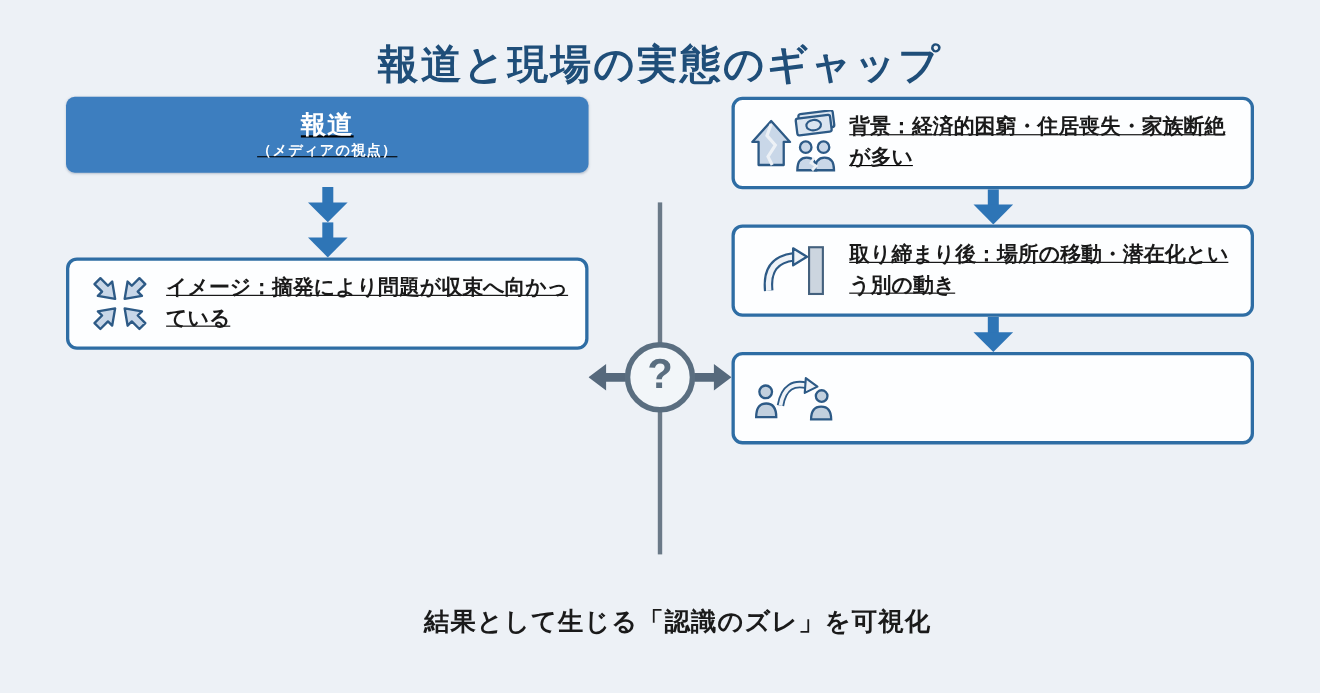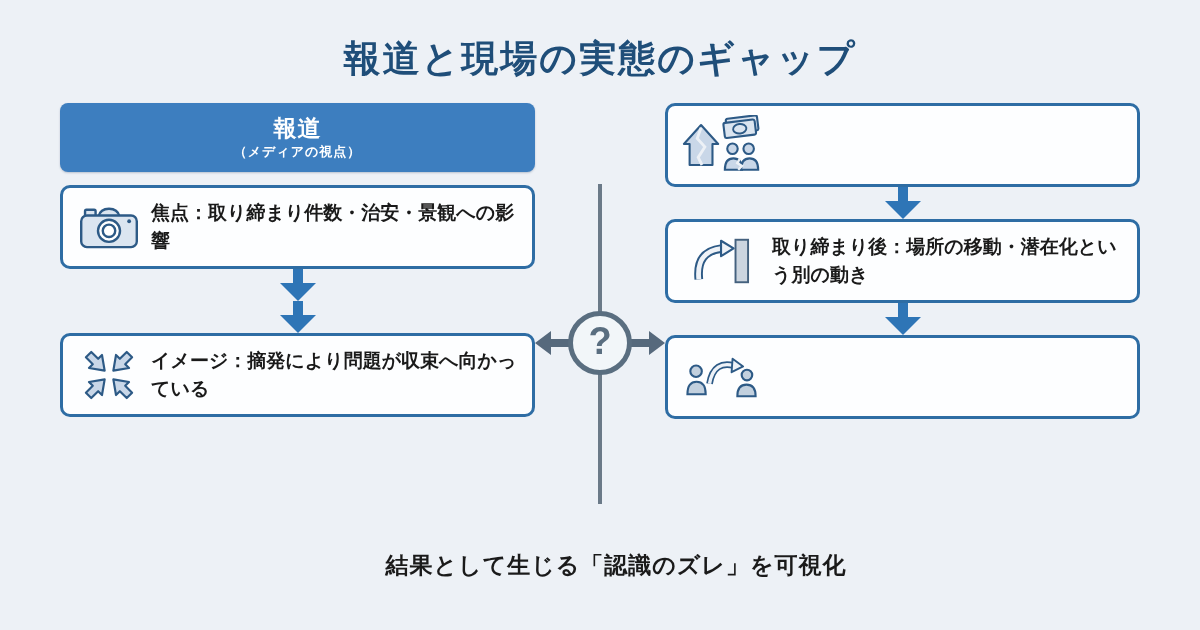--- a/index.html
+++ b/index.html
@@ -8,21 +8,21 @@
     position:relative;
     background:#edf1f6;
     font-family:"Liberation Sans","DejaVu Sans",sans-serif;
     overflow:hidden;
   }
   .page-title {
     position:absolute; top:34px; left:0; width:1200px;
     text-align:center; font-size:37px; font-weight:bold;
     color:#1f4e79; letter-spacing:2px;
   }
-  .column { position:absolute; top:103px; width:475px; }
+  .column { position:absolute; top:88px; width:475px;text-decoration:underline; }
   .col-left  { left:60px;  }
   .col-right { left:665px; }
   .col-header {
     height:69px; background:#3d7ebf; border-radius:8px;
     color:#ffffff; display:flex; flex-direction:column;
     align-items:center; justify-content:center;
     margin-bottom:13px; box-shadow:0 1px 2px rgba(30,60,100,.25);
   }
   .col-header .h-title    { font-size:23px; font-weight:bold; line-height:1.25; letter-spacing:1px; }
   .col-header .h-subtitle { font-size:13px; font-weight:bold; letter-spacing:1px; }
@@ -66,33 +66,20 @@
 <body>
 
 <div class="page-title">報道と現場の実態のギャップ</div>
 
 <div class="column col-left">
   <div class="col-header">
     <div class="h-title">報道</div>
     <div class="h-subtitle">（メディアの視点）</div>
   </div>
 
-  <div class="box">
-    <span class="box-icon">
-      <svg viewBox="0 0 64 48" width="62" height="46">
-        <rect x="7" y="6" width="11" height="7" rx="1.5" fill="#dbe5f0" stroke="#2d5a86" stroke-width="2.5"></rect>
-        <path d="M21 13 q2 -8 11 -8 q9 0 11 8 z" fill="#dbe5f0" stroke="#2d5a86" stroke-width="2.5"></path>
-        <rect x="3" y="12" width="58" height="33" rx="6" fill="#dbe5f0" stroke="#2d5a86" stroke-width="2.5"></rect>
-        <circle cx="32" cy="28" r="11.5" fill="#ffffff" stroke="#2d5a86" stroke-width="2.5"></circle>
-        <circle cx="32" cy="28" r="6.5" fill="none" stroke="#2d5a86" stroke-width="2.5"></circle>
-        <circle cx="53" cy="18" r="2" fill="#2d5a86"></circle>
-      </svg>
-    </span>
-    <span class="box-text">焦点：取り締まり件数・治安・景観への影響</span>
-  </div>
 
   <div class="arrow-gap">
     <svg viewBox="0 0 44 32" width="44" height="32">
       <rect x="17" y="0" width="10" height="15" fill="#2e75b6"></rect>
       <polygon points="4,14 40,14 22,32" fill="#2e75b6"></polygon>
     </svg>
   </div>
 
 
   <div class="arrow-gap">
@@ -133,20 +120,21 @@
         </g>
         <g fill="#c9d7e8" stroke="#2d5a86" stroke-width="2.2">
           <circle cx="53" cy="35" r="5.5"></circle>
           <circle cx="70" cy="35" r="5.5"></circle>
           <path d="M45 57 q0 -12 9 -12 q9 0 9 12 z"></path>
           <path d="M62 57 q0 -12 9 -12 q9 0 9 12 z"></path>
         </g>
         <polyline points="61,45 58,50 63,53 59,57" fill="none" stroke="#edf1f6" stroke-width="2.5"></polyline>
       </svg>
     </span>
+    <span class="box-text">背景：経済的困窮・住居喪失・家族断絶が多い</span>
   </div>
 
   <div class="arrow-gap">
     <svg viewBox="0 0 44 32" width="44" height="32">
       <rect x="17" y="0" width="10" height="15" fill="#2e75b6"></rect>
       <polygon points="4,14 40,14 22,32" fill="#2e75b6"></polygon>
     </svg>
   </div>
 
   <div class="box">

